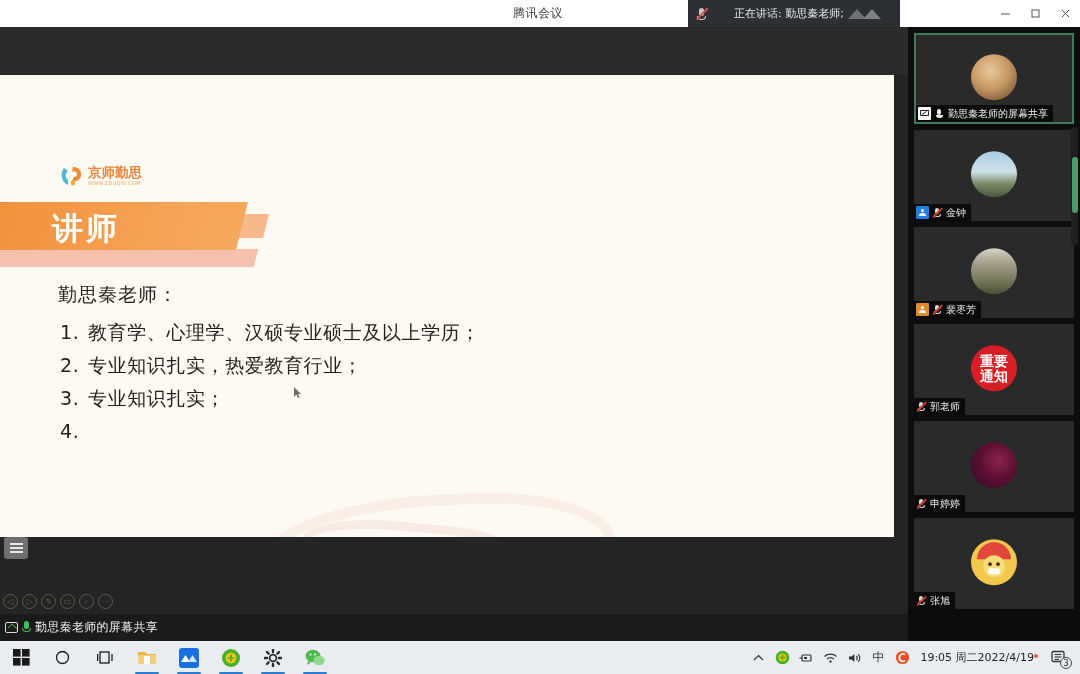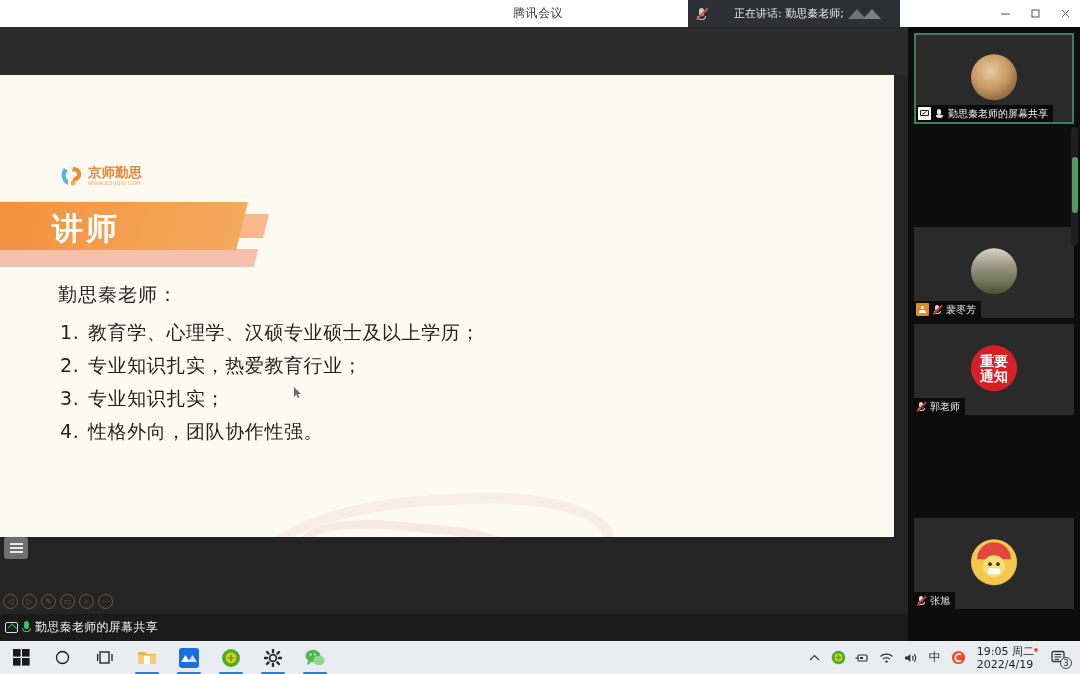--- a/index.html
+++ b/index.html
@@ -241,21 +241,21 @@
     background:#2a7fd4; border-radius:2px;
   }
   .tray{
     margin-left:auto; display:flex; align-items:center; gap:0; padding-right:4px;
   }
   .tray-ico{
     width:24px; height:33px; display:flex; align-items:center;
     justify-content:center; color:#333; font-size:12px;
   }
   .clock{
-    display:flex; flex-direction:column; align-items:flex-start;
+    display:flex; flex-direction:row; align-items:flex-start;
     font-size:11px; color:#1d1d1d; line-height:13px; padding:0 8px 0 6px;
     position:relative;
   }
   .clock-dot{
     position:absolute; right:4px; top:3px; width:4px; height:4px;
     border-radius:50%; background:#e05a3a;
   }
   .notif{
     width:34px; height:33px; display:flex; align-items:center;
     justify-content:center; position:relative;
@@ -346,21 +346,20 @@
       <div class="req-item">
         <span class="req-num">2.</span>
         <span>专业知识扎实，热爱教育行业；</span>
       </div>
       <div class="req-item">
         <span class="req-num">3.</span>
         <span>专业知识扎实；</span>
       </div>
       <div class="req-item">
         <span class="req-num">4.</span>
-        <span>性格外向，团队协作性强。</span>
       </div>
     </div>
 
     <div class="cursor">
       <svg width="8" height="12" viewBox="0 0 8 12">
         <path d="M0 0 L0 10 L2.4 7.6 L4 11 L5.6 10.2 L4 7 L7 7 Z" fill="#6a6a6a"></path>
       </svg>
     </div>
   </div>
 
@@ -399,20 +398,34 @@
           </svg>
       </span>
       <span class="mini-mic on">
           <span class="b"></span>
           <span class="s"></span>
         </span>
       <span class="tag-name">勤思秦老师的屏幕共享</span>
     </div>
   </div>
 
+  <div class="tile" style="top:103px">
+    <div class="av" style="background:linear-gradient(180deg,#a8cde4 0%,#cfe0e6 45%,#7b8c6a 70%,#4c5640 100%);"></div>
+    <div class="tag">
+      <span class="badge blue">
+          <span class="person-glyph"></span>
+        </span>
+      <span class="mini-mic">
+          <span class="b"></span>
+          <span class="s"></span>
+          <span class="x"></span>
+        </span>
+      <span class="tag-name">金钟</span>
+    </div>
+  </div>
 
   <div class="tile" style="top:297px">
     <div class="av" style="background:#d81f26;display:flex;align-items:center;justify-content:center;">
       <svg width="40" height="40" viewBox="0 0 40 40">
         <text x="20" y="18" font-size="14" fill="#fff" text-anchor="middle" font-family="DejaVu Sans, sans-serif" font-weight="bold">重要</text>
         <text x="20" y="33" font-size="14" fill="#fff" text-anchor="middle" font-family="DejaVu Sans, sans-serif" font-weight="bold">通知</text>
       </svg>
     </div>
     <div class="tag">
       <span class="mini-mic">
@@ -432,20 +445,31 @@
         </span>
       <span class="mini-mic">
           <span class="b"></span>
           <span class="s"></span>
           <span class="x"></span>
         </span>
       <span class="tag-name">裴枣芳</span>
     </div>
   </div>
 
+  <div class="tile" style="top:394px">
+    <div class="av" style="background:radial-gradient(circle at 60% 40%,#8a2352 0%,#5e1030 45%,#2a0b2e 100%);"></div>
+    <div class="tag">
+      <span class="mini-mic">
+          <span class="b"></span>
+          <span class="s"></span>
+          <span class="x"></span>
+        </span>
+      <span class="tag-name">申婷婷</span>
+    </div>
+  </div>
 
   <div class="tile" style="top:491px">
     <div class="av" style="background:#f0c14b;display:flex;align-items:center;justify-content:center;">
       <svg width="46" height="46" viewBox="0 0 46 46">
         <circle cx="23" cy="23" r="22" fill="#f2c94c"></circle>
         <path d="M6 20 a17 17 0 0 1 34 0 z" fill="#e2453c"></path>
         <circle cx="23" cy="27" r="11" fill="#f7dd7a"></circle>
         <circle cx="19" cy="25" r="1.8" fill="#3a2a10"></circle>
         <circle cx="27" cy="25" r="1.8" fill="#3a2a10"></circle>
         <rect x="17" y="29" width="12" height="6" rx="2" fill="#fff"></rect>

